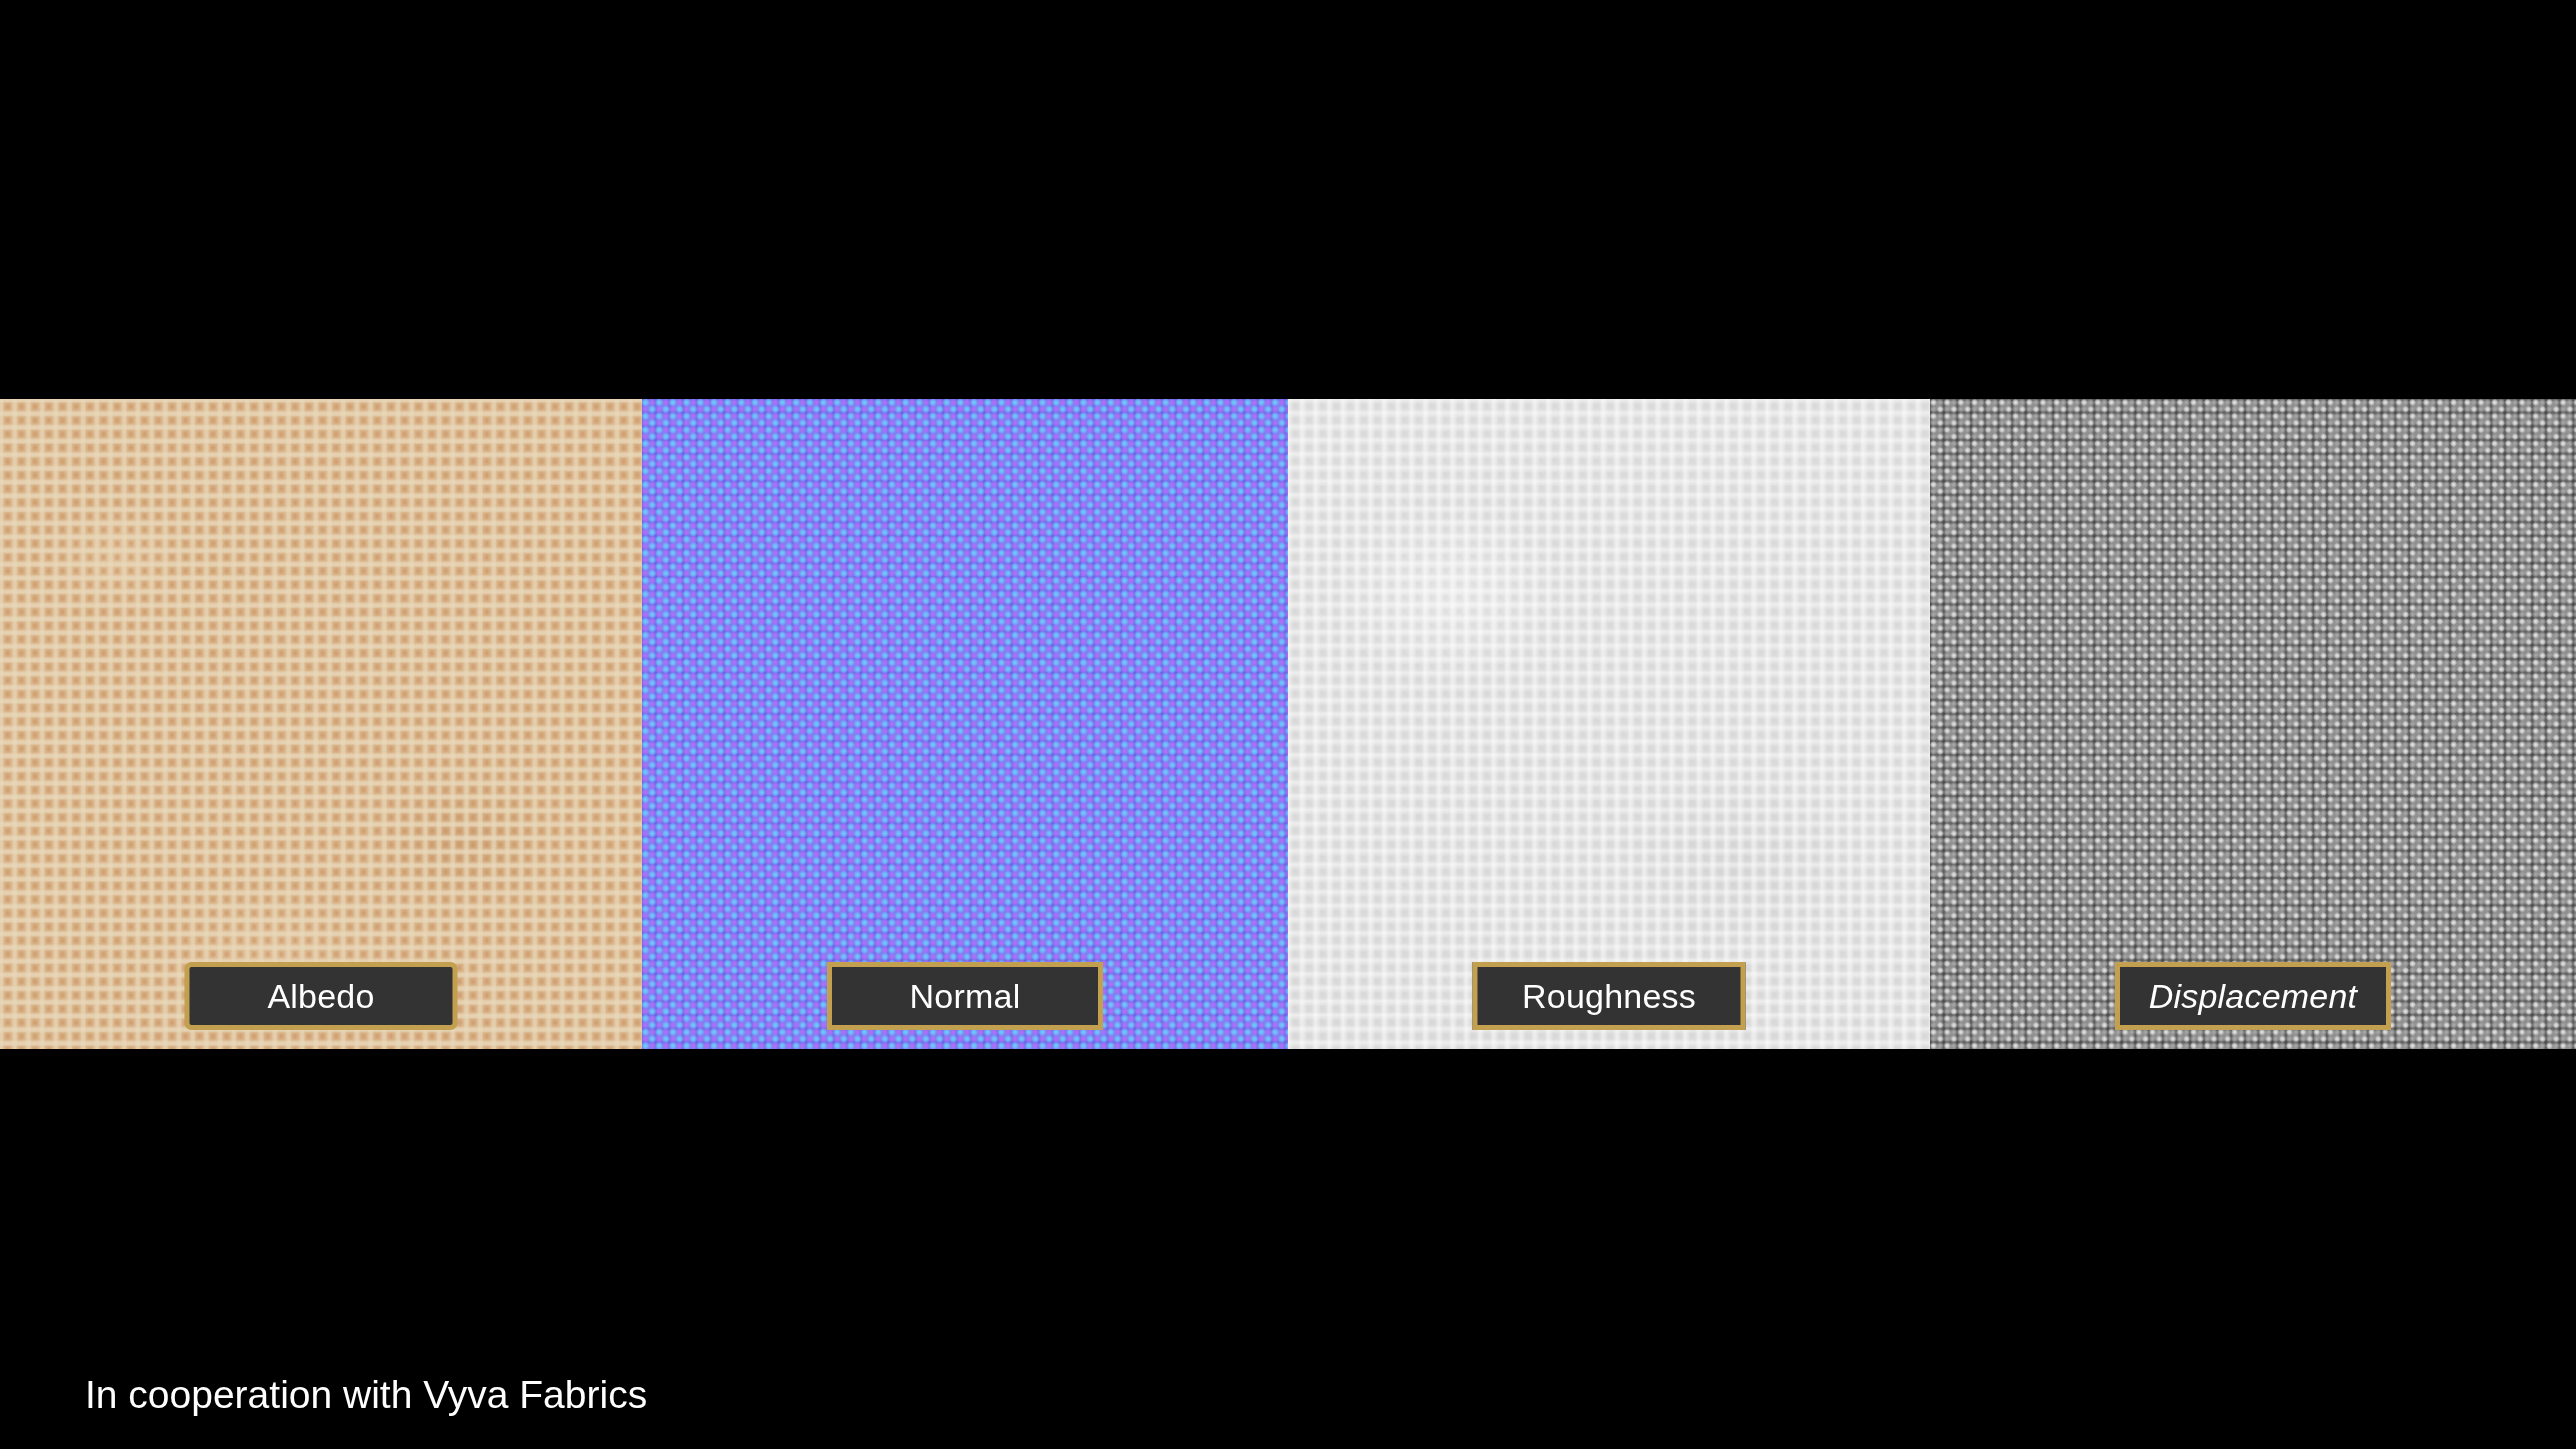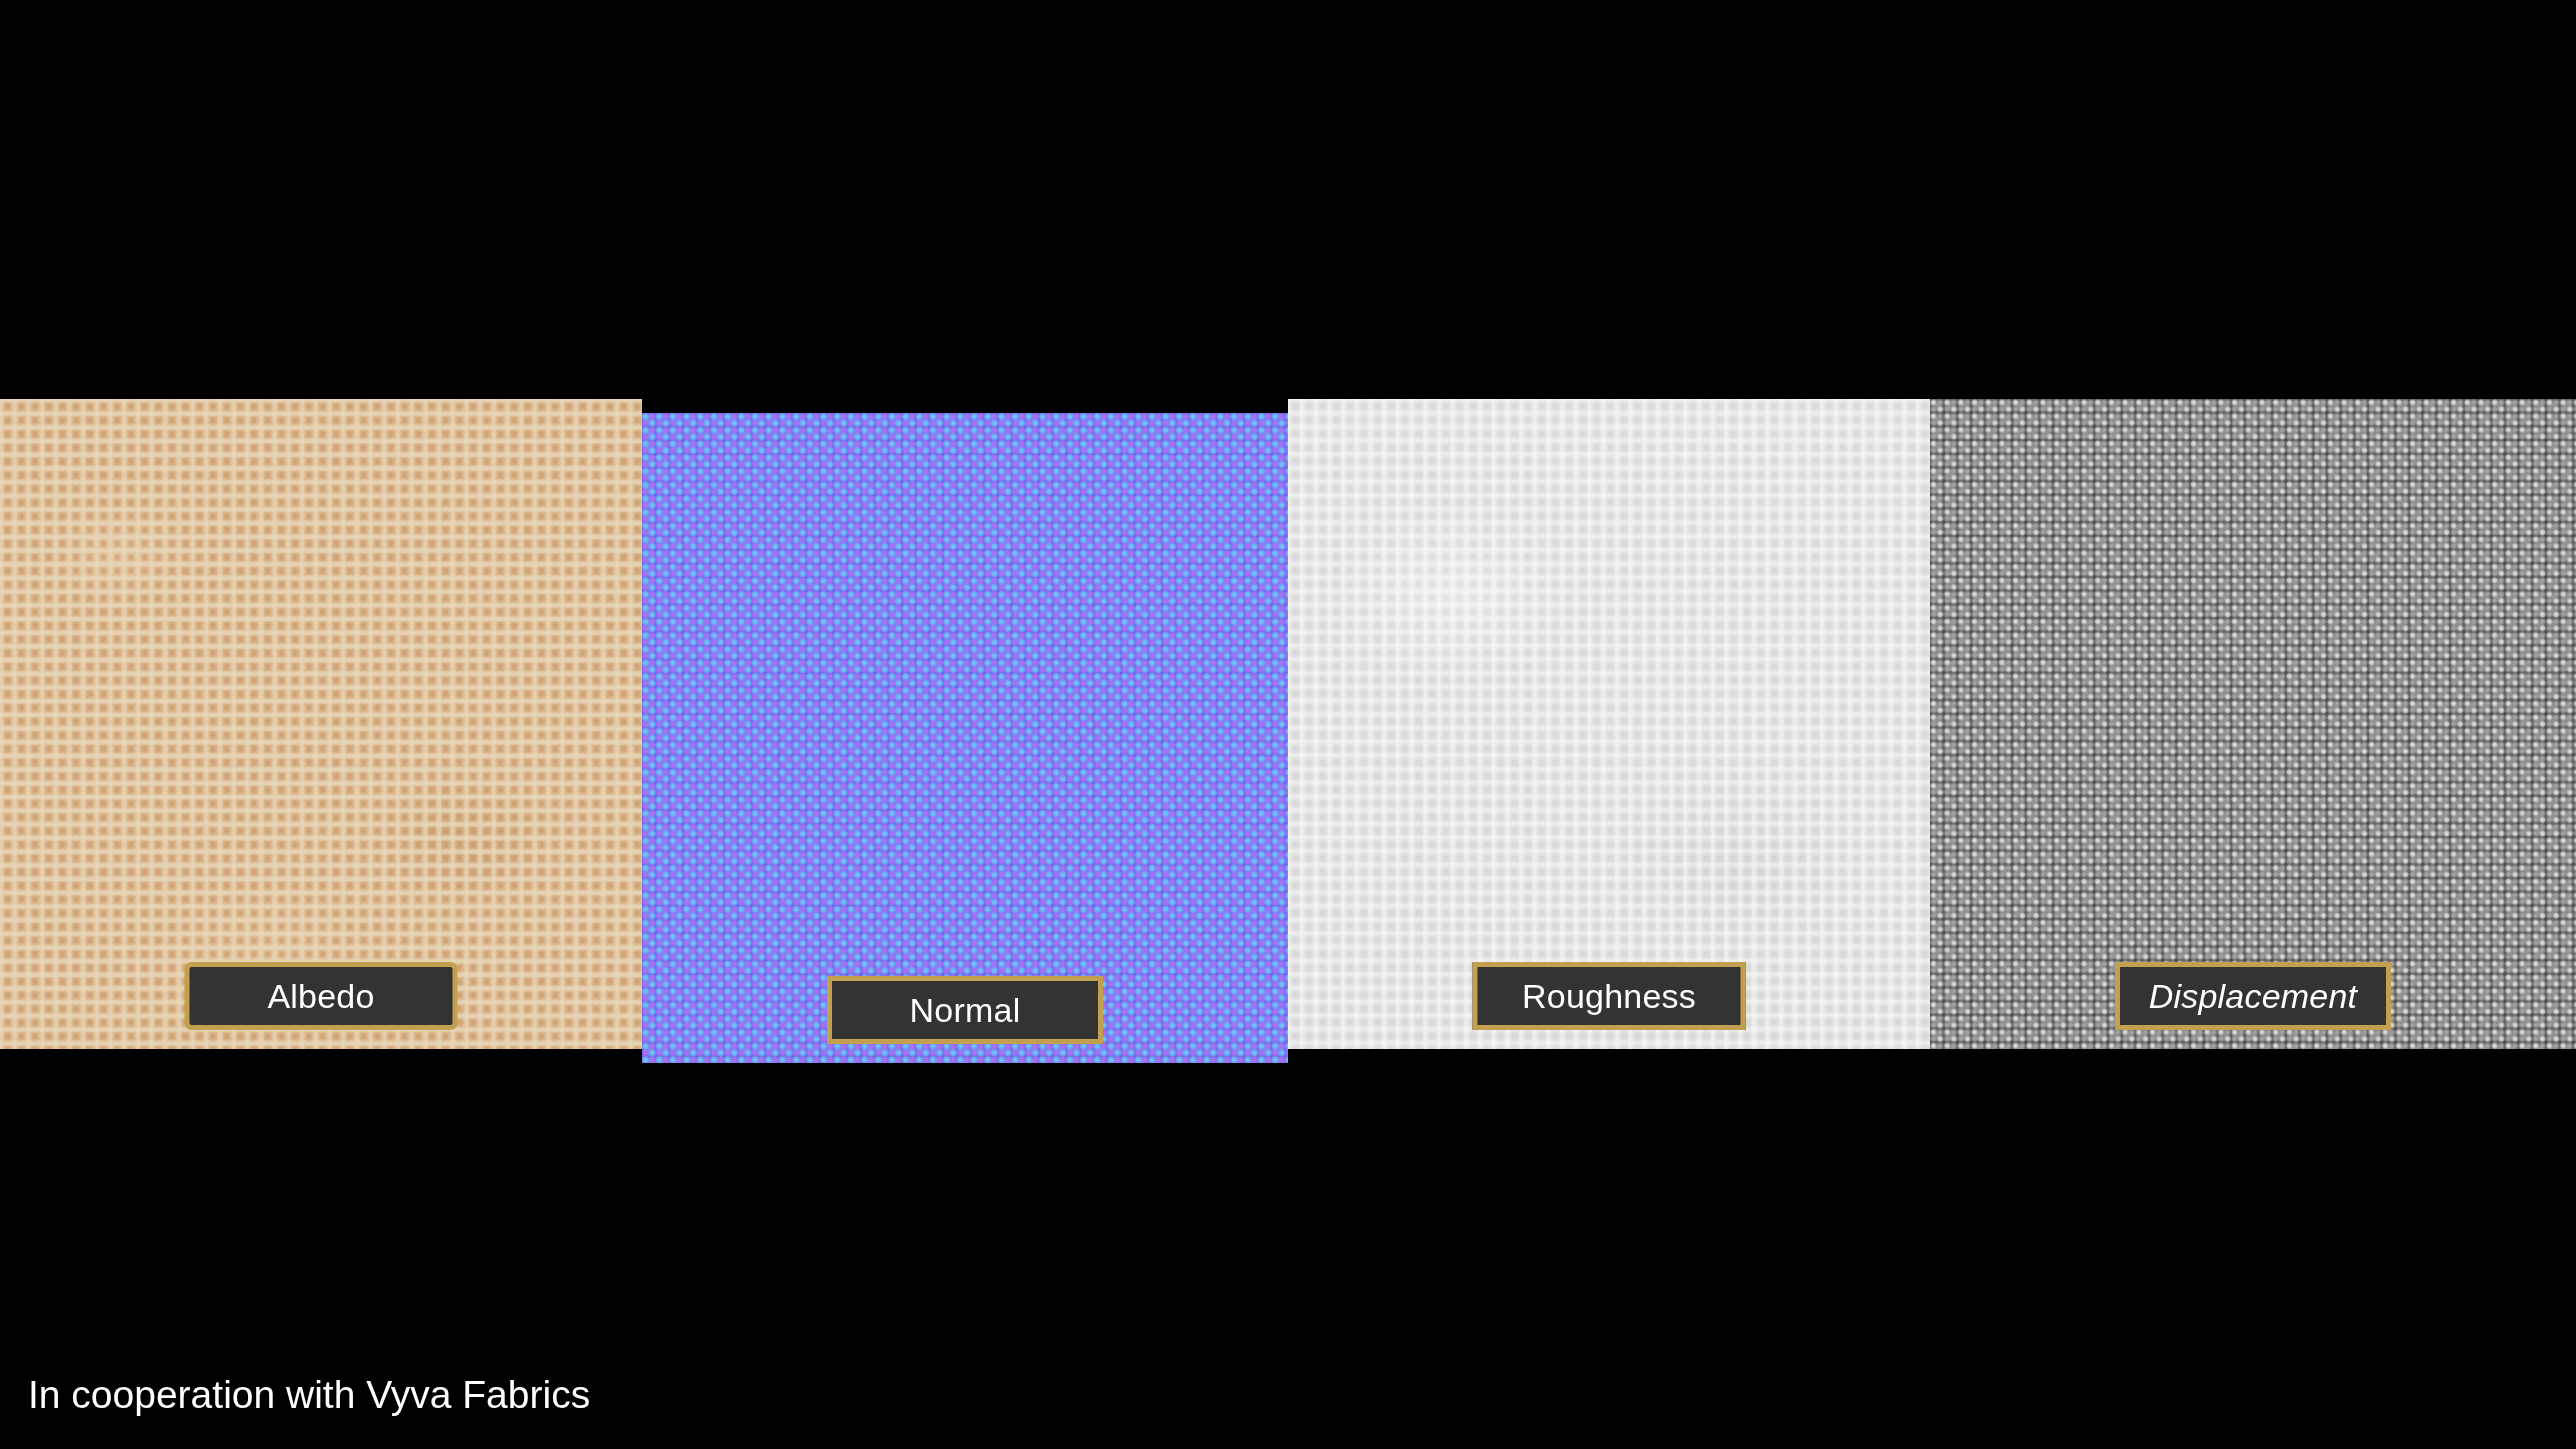--- a/index.html
+++ b/index.html
@@ -198,21 +198,21 @@
   
   #footer {
     position: absolute;
     left: 0;
     top: 1364px;
     width: 2576px;
     height: 60px;
     display: flex;
     align-items: center;
     justify-content: space-between;
-    padding: 0 28px;
+    padding: 0 85px;
     box-sizing: border-box;
   }
   .footer-text {
     color: #ffffff;
     font-family: "Liberation Sans", sans-serif;
     font-size: 39px;
     font-weight: 400;
     line-height: 1;
     white-space: nowrap;
   }
@@ -222,21 +222,21 @@
 
 <div id="panel-strip">
 
   <div class="texture-panel" style="width:642px;">
     <div class="texture-surface tex-albedo"></div>
     <div class="label-plate" style="width:273px;border-radius:7px;">
       <span class="label-plate-text">Albedo</span>
     </div>
   </div>
 
-  <div class="texture-panel" style="width:646px;margin-top:14px;">
+  <div class="texture-panel" style="width:646px;">
     <div class="texture-surface tex-normal"></div>
     <div class="label-plate" style="width:276px;">
       <span class="label-plate-text">Normal</span>
     </div>
   </div>
 
   <div class="texture-panel" style="width:642px;">
     <div class="texture-surface tex-roughness"></div>
     <div class="label-plate" style="width:273px;">
       <span class="label-plate-text">Roughness</span>

